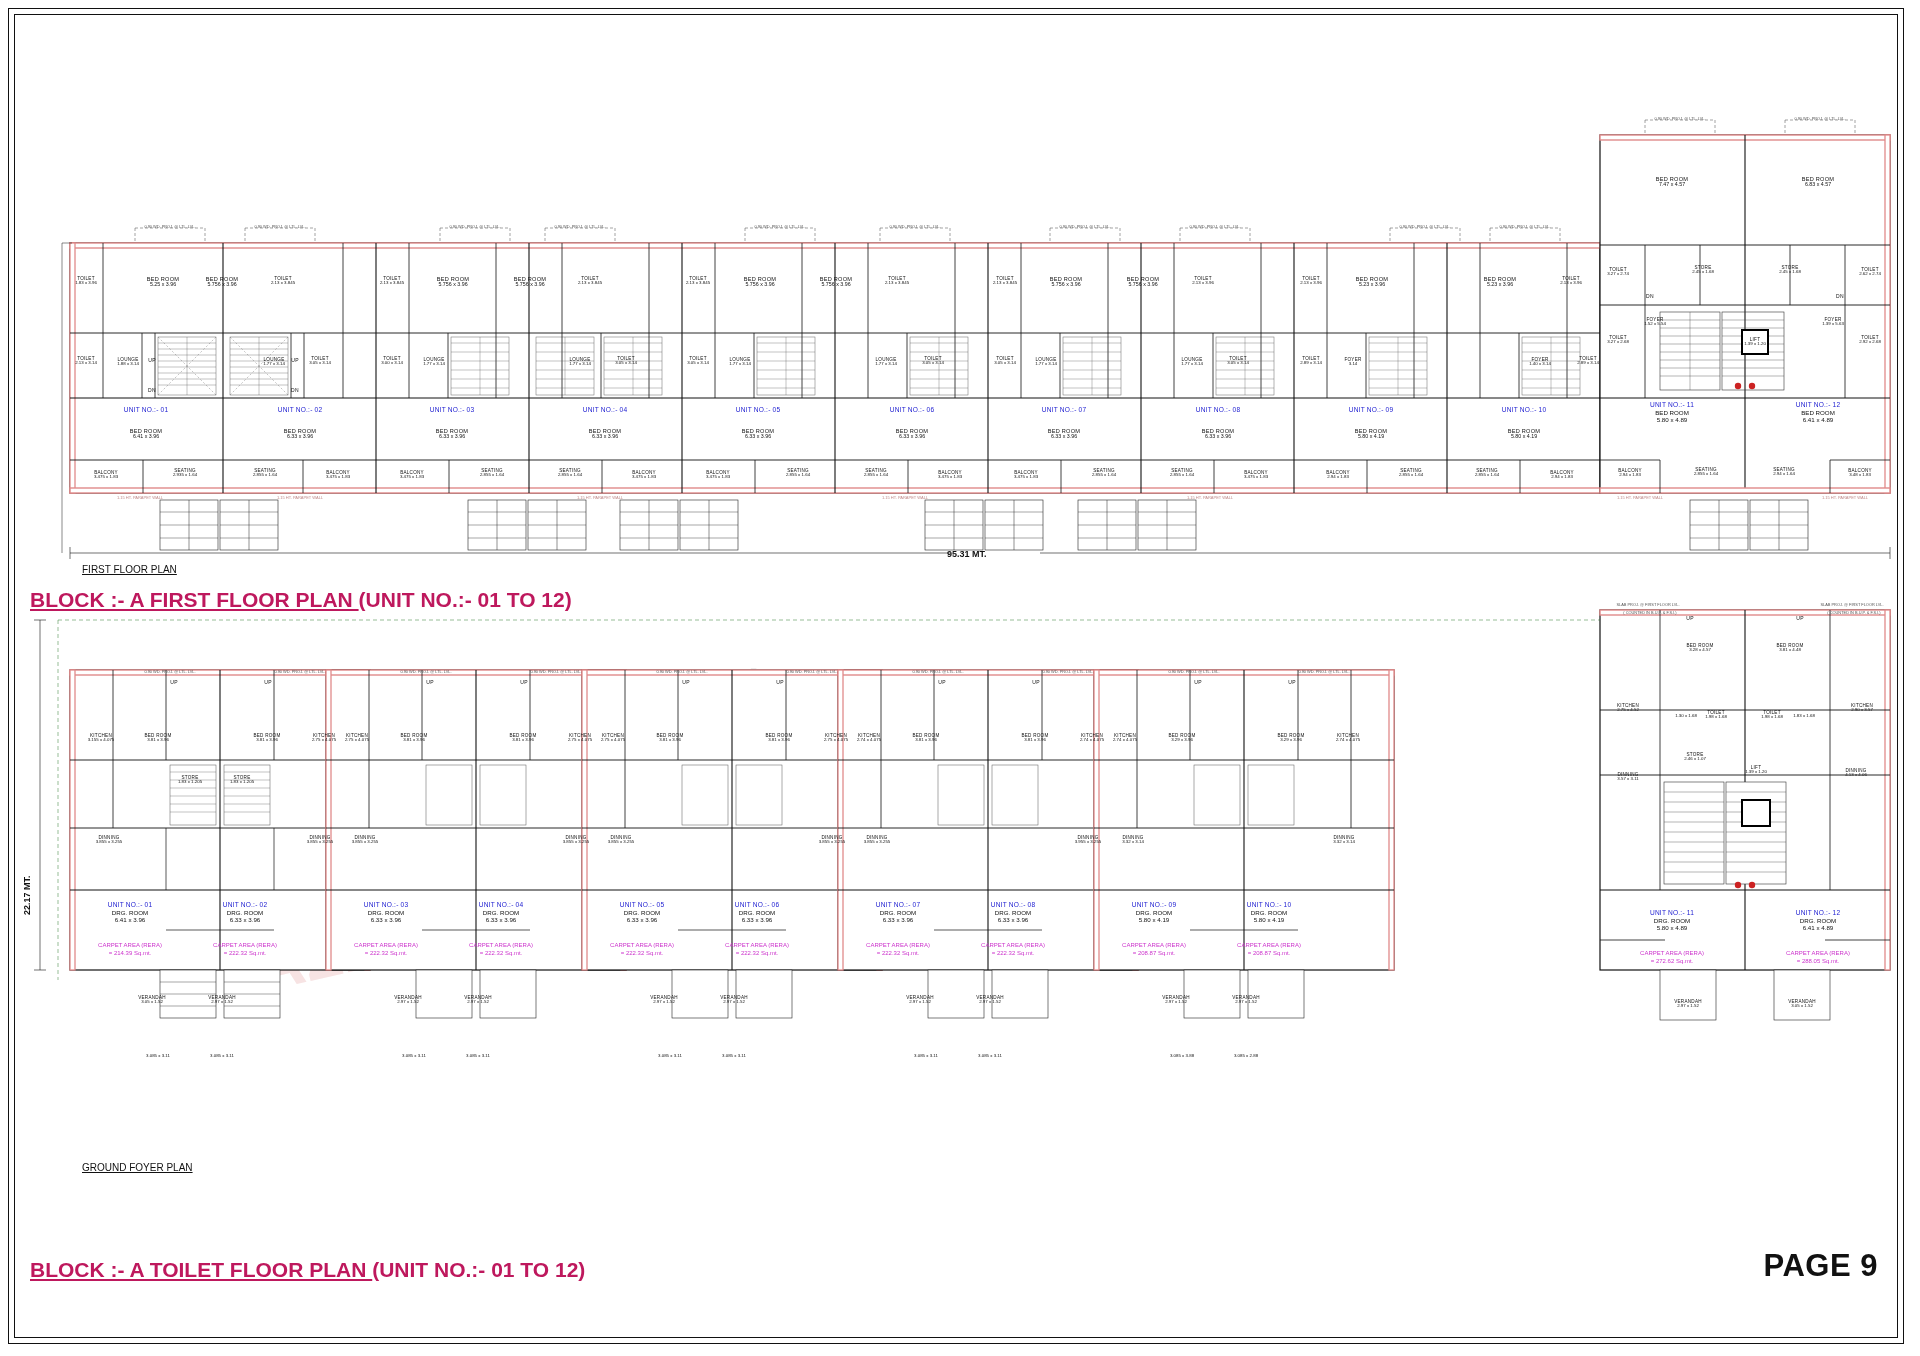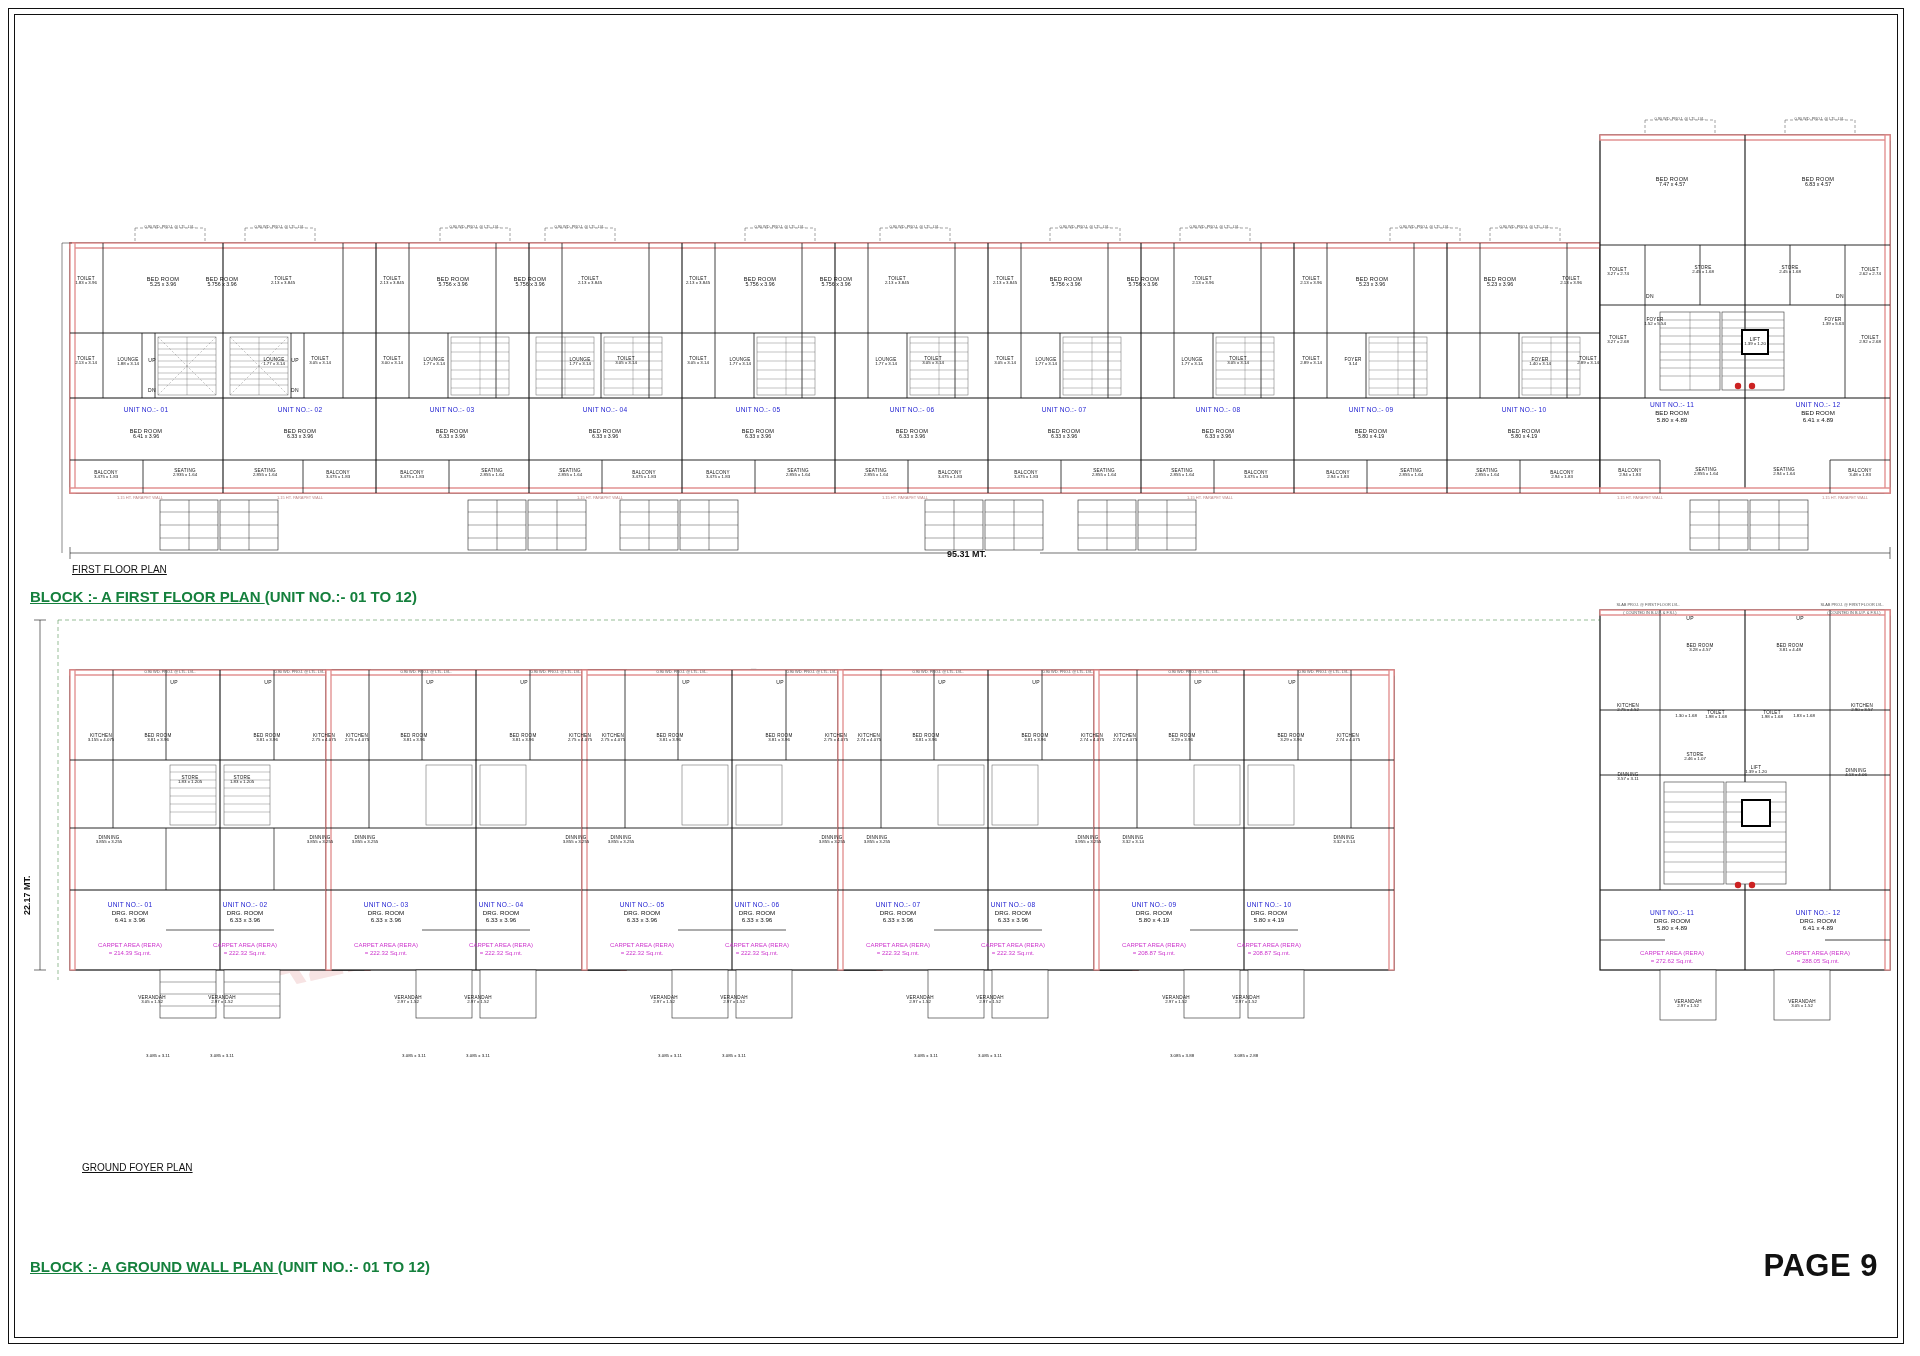--- a/index.html
+++ b/index.html
@@ -10,26 +10,26 @@
   .page-border{position:absolute;left:8px;top:8px;width:1896px;height:1336px;border:1.5px solid #111;box-sizing:border-box;}
   .page-border2{position:absolute;left:14px;top:14px;width:1884px;height:1324px;border:0.7px solid #111;box-sizing:border-box;}
 
   
   .wm{position:absolute;color:#ededed;font-weight:400;white-space:nowrap;user-select:none;}
   #wm-top{left:243px;top:655px;font-size:62px;letter-spacing:0.5px;}
   #wm-sub{font-size:0.62em;vertical-align:-0.08em;}
   #wm-mid{left:248px;top:880px;font-size:70px;color:#f7e3e3;font-weight:700;transform:rotate(-13deg);}
 
   
-  .blocktitle{position:absolute;color:#15803d;font-weight:bold;font-size:15px;white-space:nowrap;}
+  .blocktitle{position:absolute;color:#be185d;font-weight:bold;font-size:21px;white-space:nowrap;}
   .blocktitle .u{text-decoration:underline;}
   #title-first{left:30px;top:588px;}
   #title-ground{left:30px;top:1258px;}
   .plancaption{position:absolute;font-size:10px;color:#111;text-decoration:underline;white-space:nowrap;}
-  #cap-first{left:72px;top:564px;}
+  #cap-first{left:82px;top:564px;}
   #cap-ground{left:82px;top:1162px;}
   #pageno{position:absolute;right:42px;top:1248px;font-size:31px;font-weight:bold;color:#111;letter-spacing:0.5px;}
 
   
   .plan{position:absolute;}
   #plan-first{left:0;top:0;width:1920px;height:600px;}
   #plan-ground{left:0;top:600px;width:1920px;height:620px;}
   .plan svg{display:block;}
 
   
@@ -1402,19 +1402,19 @@
     <div class="projnote" style="left:1648px;top:604px">SLAB PROJ. @ FIRST FLOOR LVL.</div>
     <div class="projnote" style="left:1650px;top:612px">( COUNTED IN B.U.P. &amp; F.S.I.)</div>
     <div class="projnote" style="left:1852px;top:604px">SLAB PROJ. @ FIRST FLOOR LVL.</div>
     <div class="projnote" style="left:1854px;top:612px">( COUNTED IN B.U.P. &amp; F.S.I.)</div>
   </div>
 
   <div class="plancaption" id="cap-first">FIRST FLOOR PLAN</div>
   <div class="plancaption" id="cap-ground">GROUND FOYER PLAN</div>
 
   <div class="blocktitle" id="title-first"><span class="u">BLOCK :- A  FIRST FLOOR PLAN </span><span>(UNIT NO.:- 01 TO 12)</span></div>
-  <div class="blocktitle" id="title-ground"><span class="u">BLOCK :- A GROUND WALL PLAN </span><span> (UNIT NO.:- 01 TO 12)</span></div>
+  <div class="blocktitle" id="title-ground"><span class="u">BLOCK :- A TOILET FLOOR PLAN </span><span> (UNIT NO.:- 01 TO 12)</span></div>
 
   <div class="dimtext" id="dim-width">95.31 MT.</div>
   <div class="dimtext" id="dim-height">22.17 MT.</div>
 
   <div id="pageno">PAGE 9</div>
 </div>
 
 </body></html>

